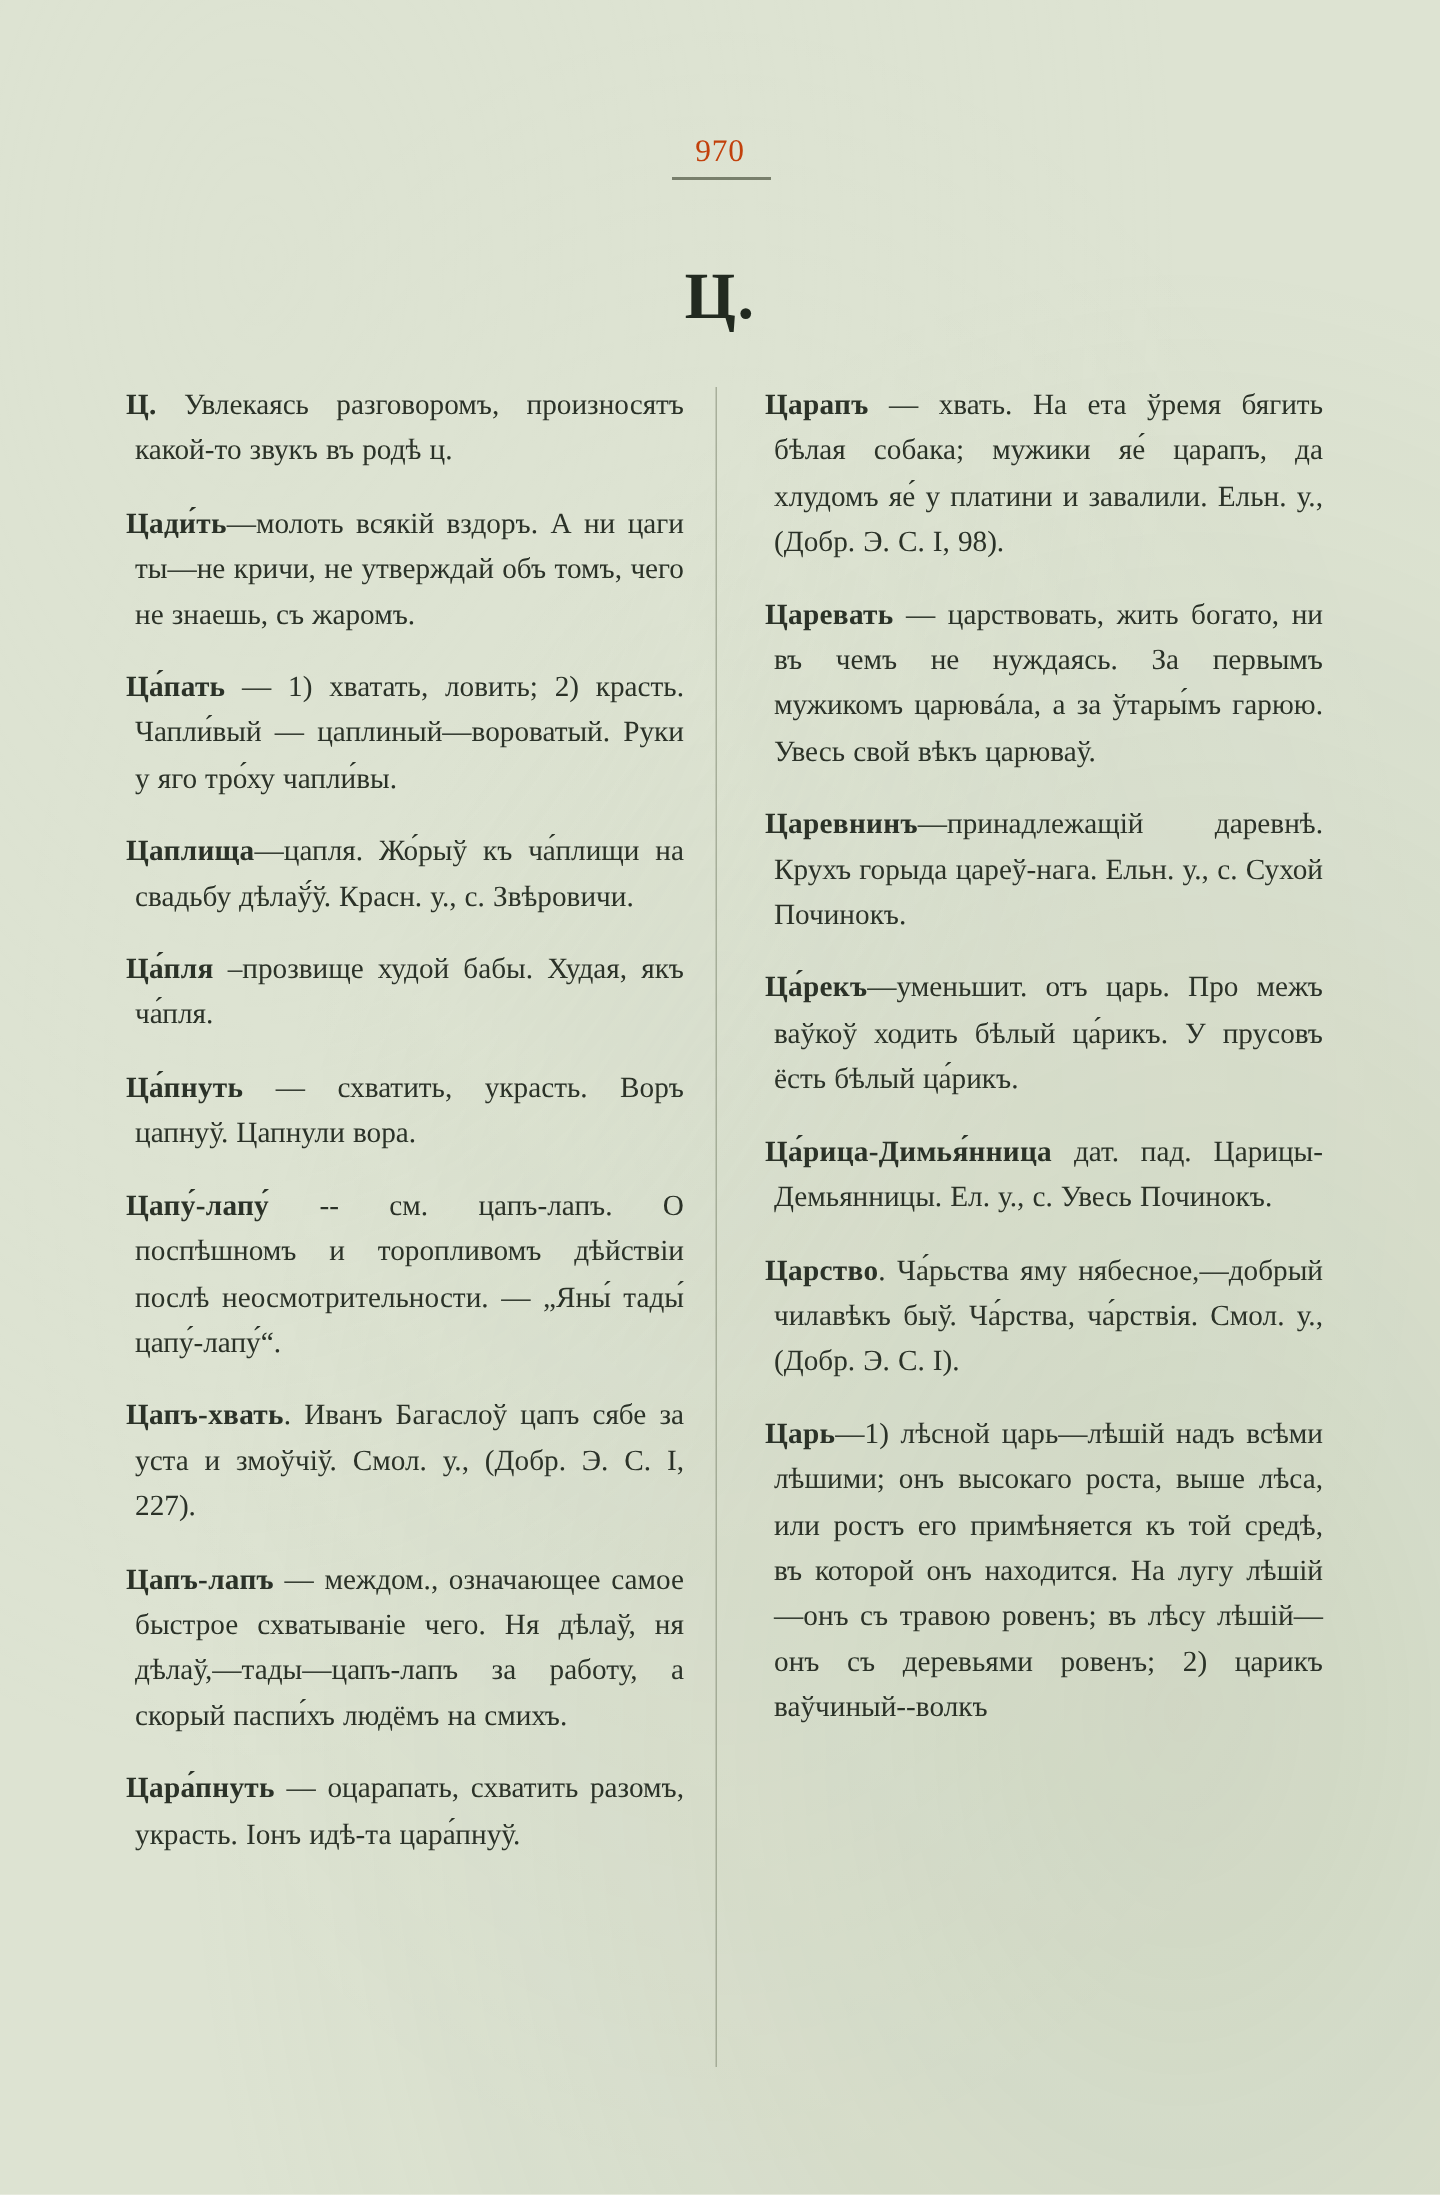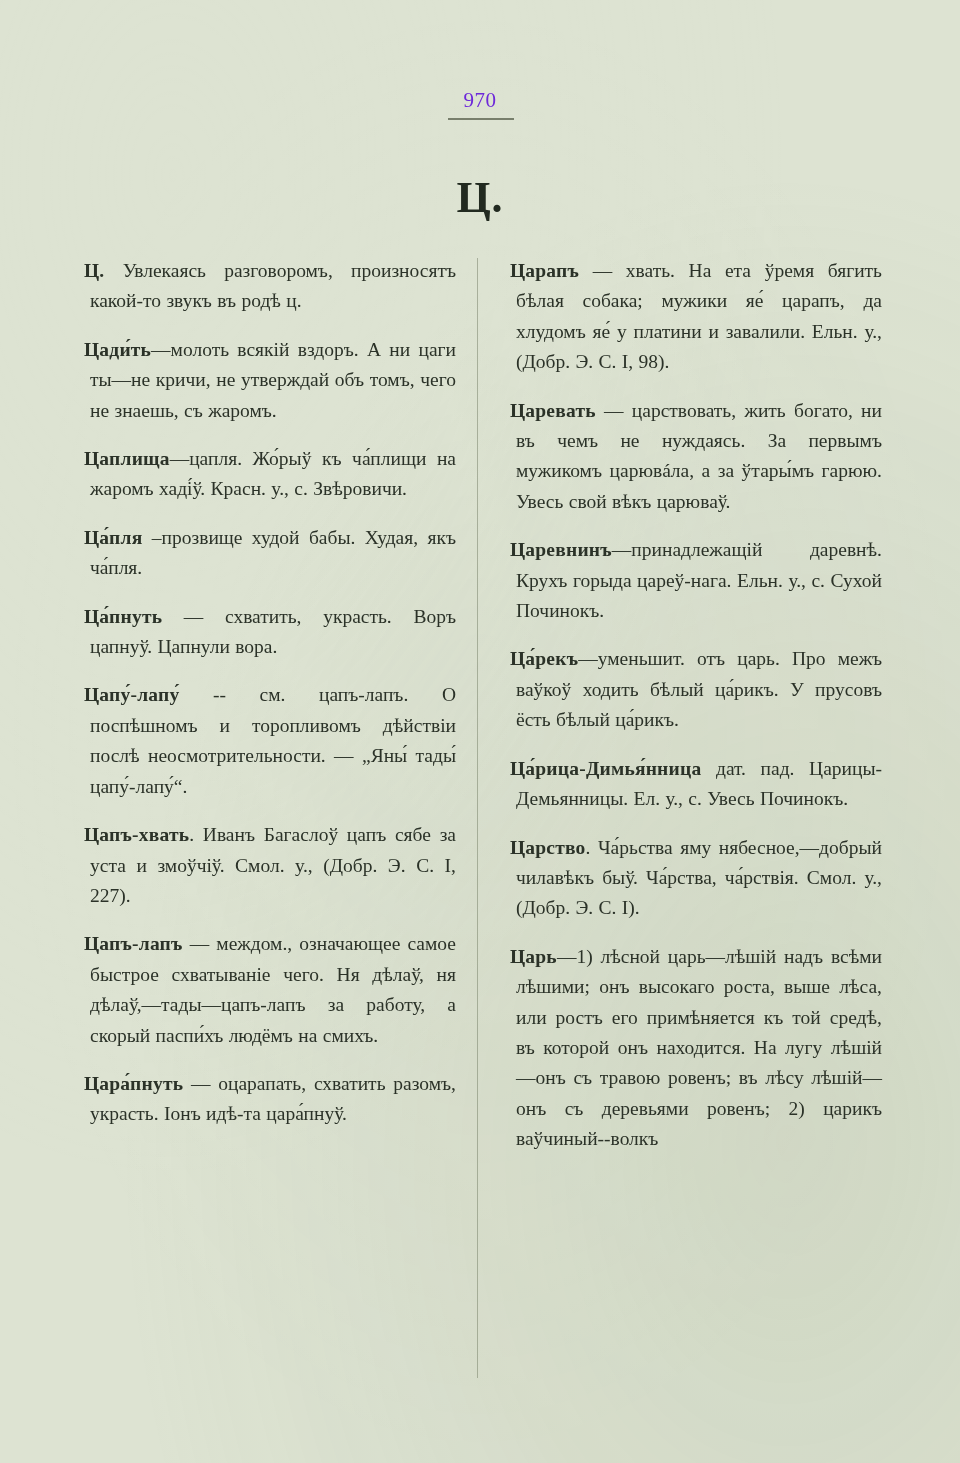--- a/index.html
+++ b/index.html
@@ -28,21 +28,21 @@
     opacity: .85;
   }
   .page-number {
     position: absolute;
     top: 88px;
     left: 0;
     width: 960px;
     text-align: center;
     font-size: 21px;
     letter-spacing: .5px;
-    color: #6d28d9;
+    color: #c2410c;
   }
   .page-number-rule {
     position: absolute;
     top: 118px;
     left: 448px;
     width: 66px;
     height: 2px;
     background: #555d4a;
     opacity: .75;
   }
@@ -107,21 +107,22 @@
 <div class="page-number-rule"></div>
 
 <div class="letter-heading">Ц.</div>
 
 <div class="col-rule"></div>
 
 <div class="columns">
   <div class="column left" id="left-col">
       <p class="entry"><span class="hw">Ц.</span><span class="body"> Увлекаясь разговоромъ, произносятъ какой-то звукъ въ родѣ ц.</span></p>
       <p class="entry"><span class="hw">Цади́ть</span><span class="body">—молоть всякій вздоръ. А ни цаги ты—не кричи, не утверждай объ томъ, чего не знаешь, съ жаромъ.</span></p>
-      <p class="entry"><span class="hw">Цаплища</span><span class="body">—цапля. Жо́рыў къ ча́плищи на жаромъ хаді́ў. Красн. у., с. Звѣровичи.</span></p>
+      <p class="entry"><span class="hw">Ца́пать</span><span class="body"> — 1) хватать, ловить; 2) красть. Чапли́вый — цаплиный—вороватый. Руки у яго тро́ху чапли́вы.</span></p>
+      <p class="entry"><span class="hw">Цаплища</span><span class="body">—цапля. Жо́рыў къ ча́плищи на свадьбу дѣлаў́ў. Красн. у., с. Звѣровичи.</span></p>
       <p class="entry"><span class="hw">Ца́пля</span><span class="body"> –прозвище худой бабы. Худая, якъ ча́пля.</span></p>
       <p class="entry"><span class="hw">Ца́пнуть</span><span class="body"> — схватить, украсть. Воръ цапнуў. Цапнули вора.</span></p>
       <p class="entry"><span class="hw">Цапу́-лапу́</span><span class="body"> -- см. цапъ-лапъ. О поспѣшномъ и торопливомъ дѣйствіи послѣ неосмотрительности. — „Яны́ тады́ цапу́-лапу́“.</span></p>
       <p class="entry"><span class="hw">Цапъ-хвать</span><span class="body">. Иванъ Багаслоў цапъ сябе за уста и змоўчіў. Смол. у., (Добр. Э. С. I, 227).</span></p>
       <p class="entry"><span class="hw">Цапъ-лапъ</span><span class="body"> — междом., означающее самое быстрое схватываніе чего. Ня дѣлаў, ня дѣлаў,—тады—цапъ-лапъ за работу, а скорый паспи́хъ людёмъ на смихъ.</span></p>
       <p class="entry"><span class="hw">Цара́пнуть</span><span class="body"> — оцарапать, схватить разомъ, украсть. Іонъ идѣ-та цара́пнуў.</span></p>
     </div>
   <div class="column right" id="right-col">
       <p class="entry"><span class="hw">Царапъ</span><span class="body"> — хвать. На ета ўремя бягить бѣлая собака; мужики яе́ царапъ, да хлудомъ яе́ у платини и завалили. Ельн. у., (Добр. Э. С. I, 98).</span></p>
       <p class="entry"><span class="hw">Царевать</span><span class="body"> — царствовать, жить богато, ни въ чемъ не нуждаясь. За первымъ мужикомъ царювáла, а за ўтары́мъ гарюю. Увесь свой вѣкъ царюваў.</span></p>

